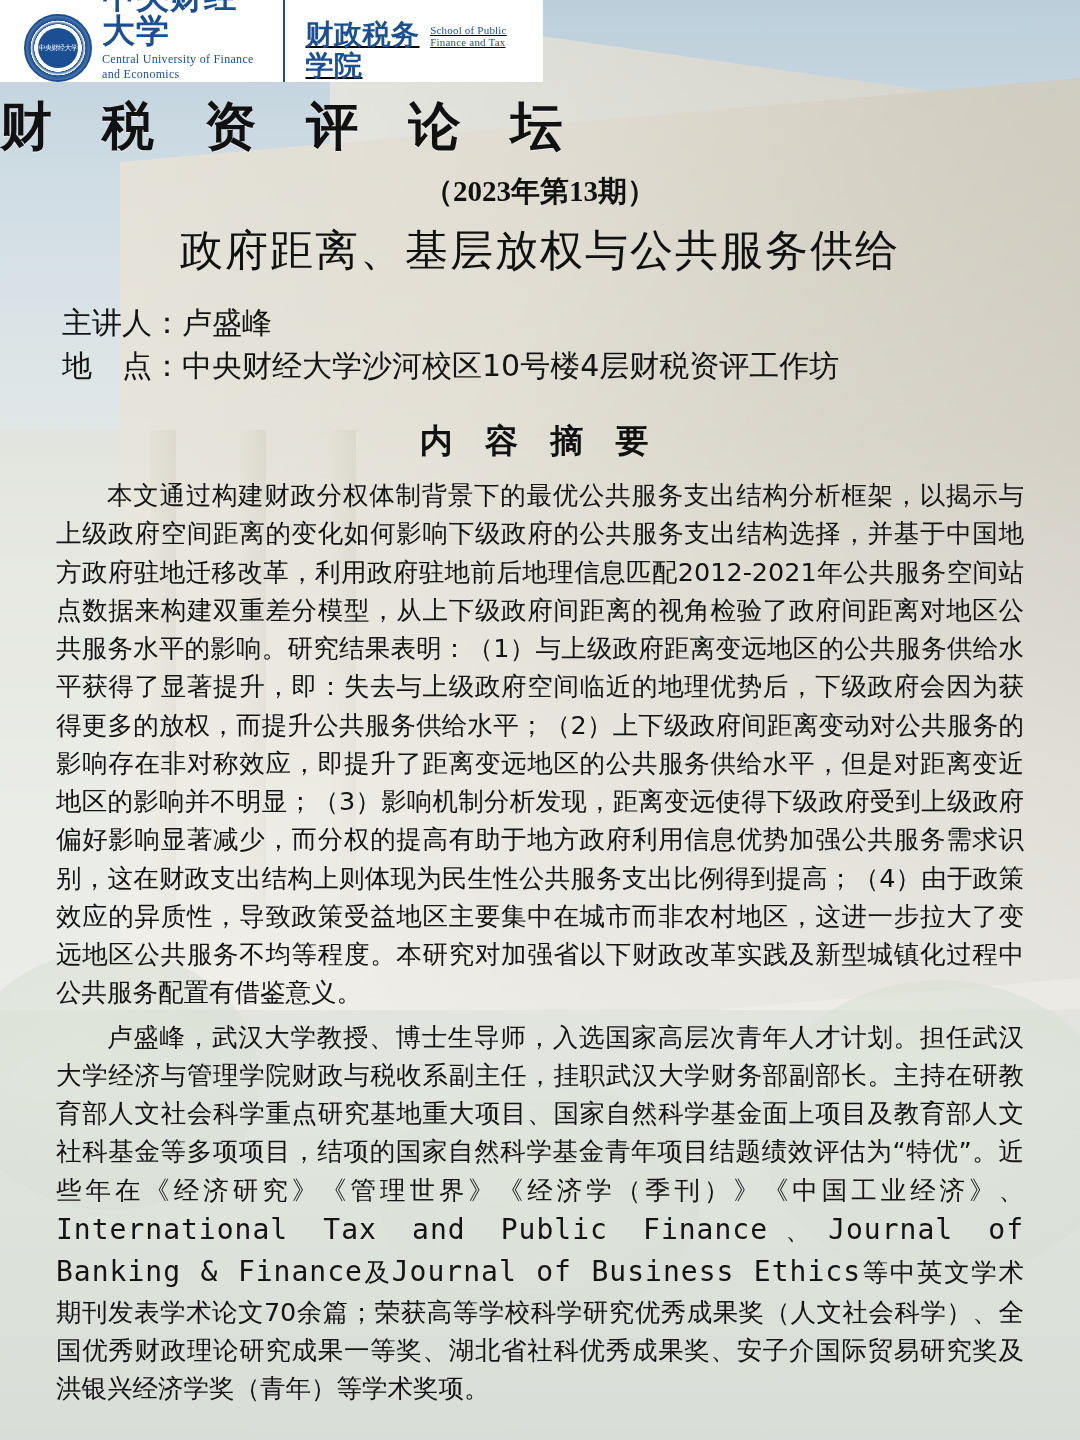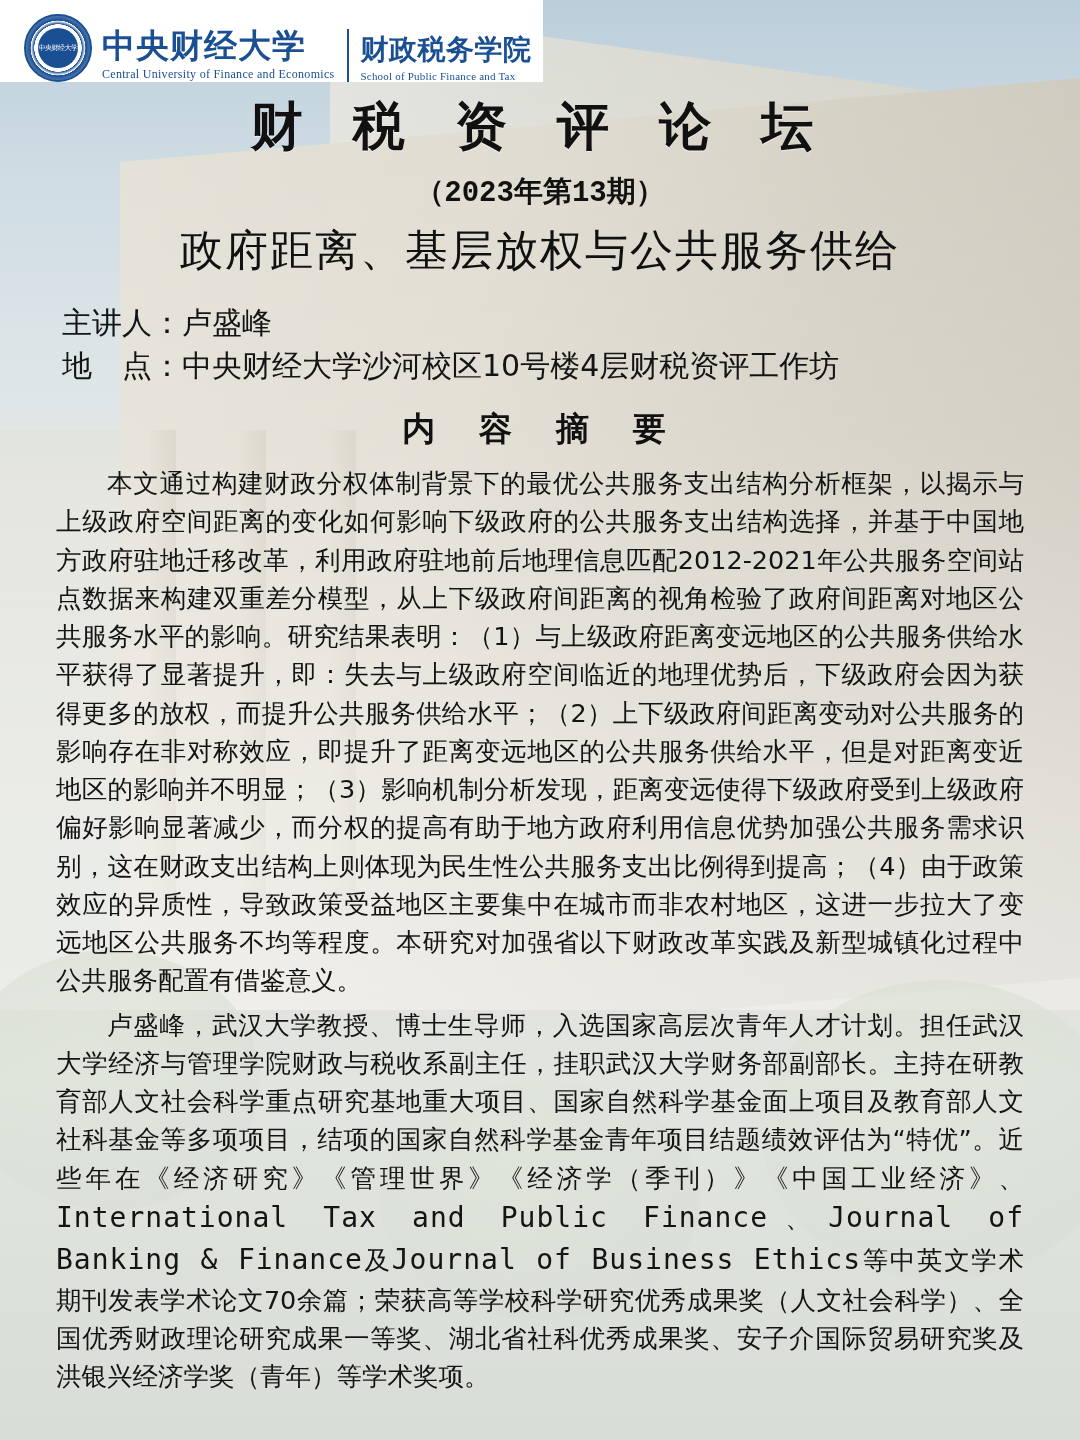--- a/index.html
+++ b/index.html
@@ -113,24 +113,25 @@
     letter-spacing: 1px;
   }
   .logo-en {
     font-family: "Liberation Serif", serif;
     font-size: 12px;
     color: #1a4f93;
     letter-spacing: .3px;
     margin-top: 3px;
   }
   .logo-school-block {
-    margin-left: 12px;
+    margin-left: 20px;
     display: flex;
-    flex-direction: column;
+    flex-direction: row;
     justify-content: center;
+    text-decoration: underline;
   }
   .logo-school-cn {
     font-family: "DejaVu Sans", sans-serif;
     font-size: 28px;
     font-weight: bold;
     color: #1a4f93;
     line-height: 1.1;
     letter-spacing: .5px;
   }
   .logo-school-en {
@@ -141,33 +142,32 @@
     letter-spacing: .2px;
   }
 
   .content {
     position: absolute;
     left: 0; top: 0;
     width: 1080px; height: 1440px;
     color: #161616;
   }
   .title-main {
-    text-align: center;
     margin-top: 92px;
     font-family: "DejaVu Sans", sans-serif;
     font-weight: bold;
     font-size: 52px;
     letter-spacing: 16px;
     color: #111;
     text-shadow: 0 1px 0 rgba(255,255,255,.6);
   }
   .title-issue {
     text-align: center;
     margin-top: 10px;
-    font-family: Liberation Mono, monospace;
+    font-family: Liberation Serif, serif;
     font-weight: bold;
     font-size: 29px;
     color: #111;
   }
   .title-sub {
     text-align: center;
     margin-top: 10px;
     font-family: "DejaVu Sans", sans-serif;
     font-weight: normal;
     font-size: 43px;
@@ -177,22 +177,22 @@
   .meta {
     margin: 22px 0 5px 62px;
     font-family: "DejaVu Sans", sans-serif;
     font-size: 30px;
     line-height: 1.42;
     color: #141414;
   }
   .meta-row { white-space: pre; }
   .section-title {
     text-align: center;
-    margin-top: 20px;
-    font-family: Liberation Mono, monospace;
+    margin-top: 32px;
+    font-family: Liberation Serif, serif;
     font-weight: bold;
     font-size: 33px;
     letter-spacing: 12px;
     color: #111;
   }
   .body-text {
     margin: 12px 56px 0 56px;
     font-family: "DejaVu Sans", sans-serif;
     font-size: 25.5px;
     line-height: 1.5;

